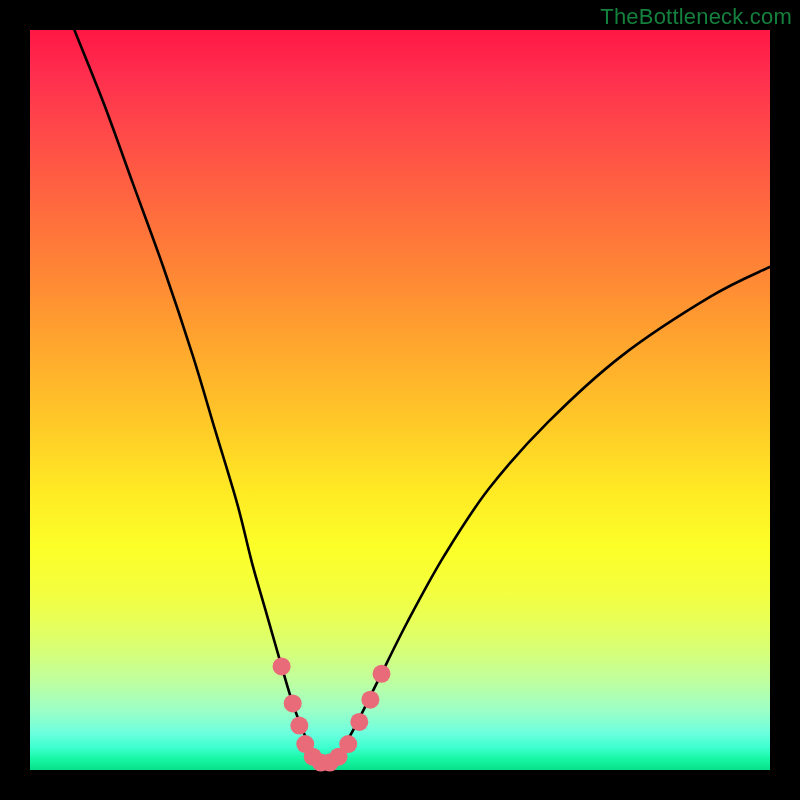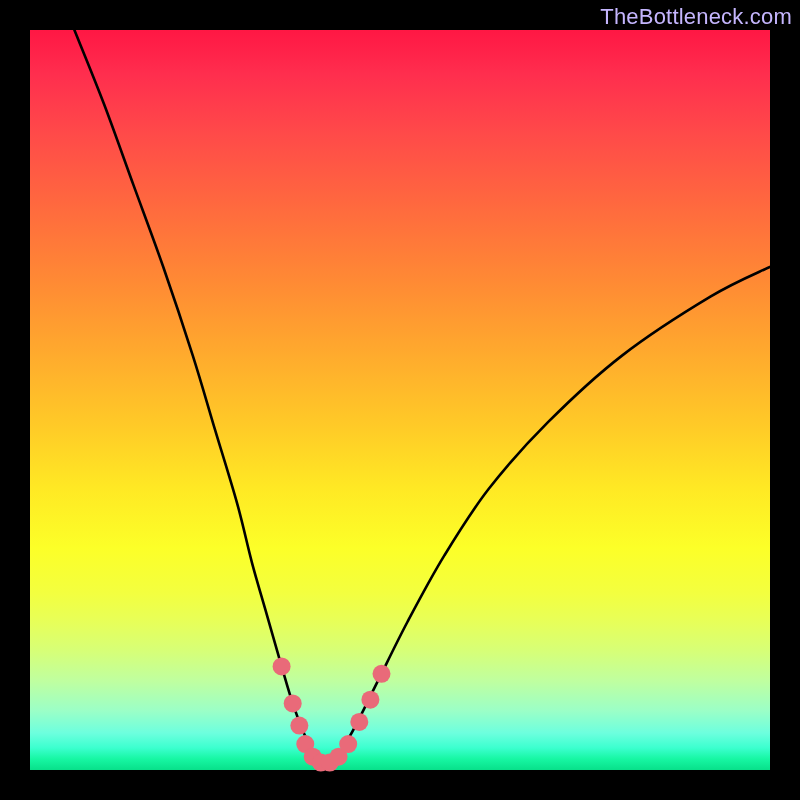--- a/index.html
+++ b/index.html
@@ -43,21 +43,21 @@
       #3cffcf 97%,
       #17f7a3 98.5%,
       #08e08a 100%);
   }
   .watermark {
     position: absolute;
     top: 4px;
     right: 8px;
     font-family: Arial, Helvetica, sans-serif;
     font-size: 22px;
-    color: #c4b5fd;
+    color: #15803d;
     letter-spacing: 0.2px;
     font-weight: 500;
     text-align: center;
   }
   svg.curve {
     position: absolute;
     top: 30px;
     left: 30px;
     width: 740px;
     height: 740px;

